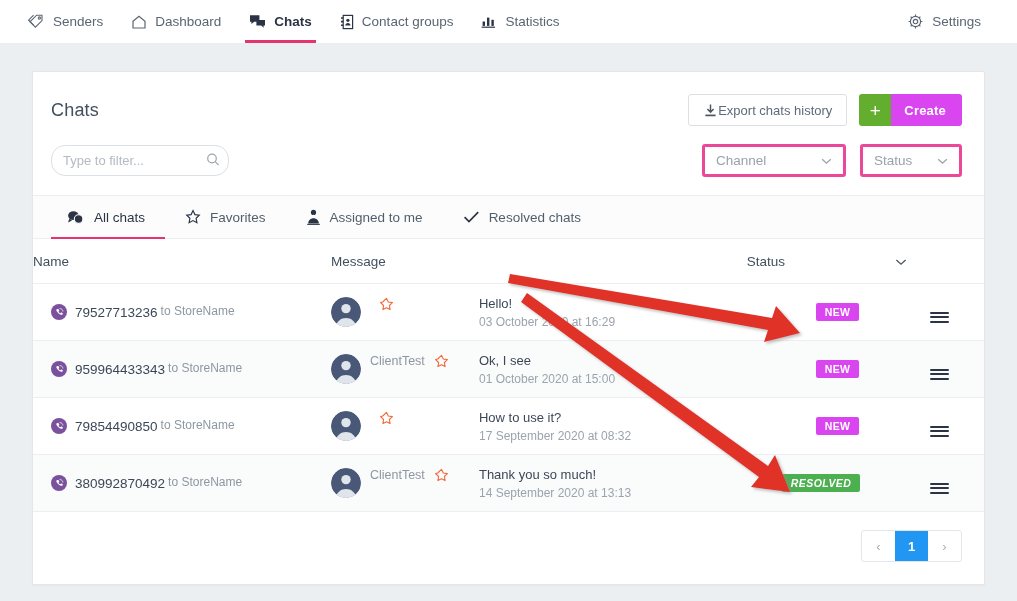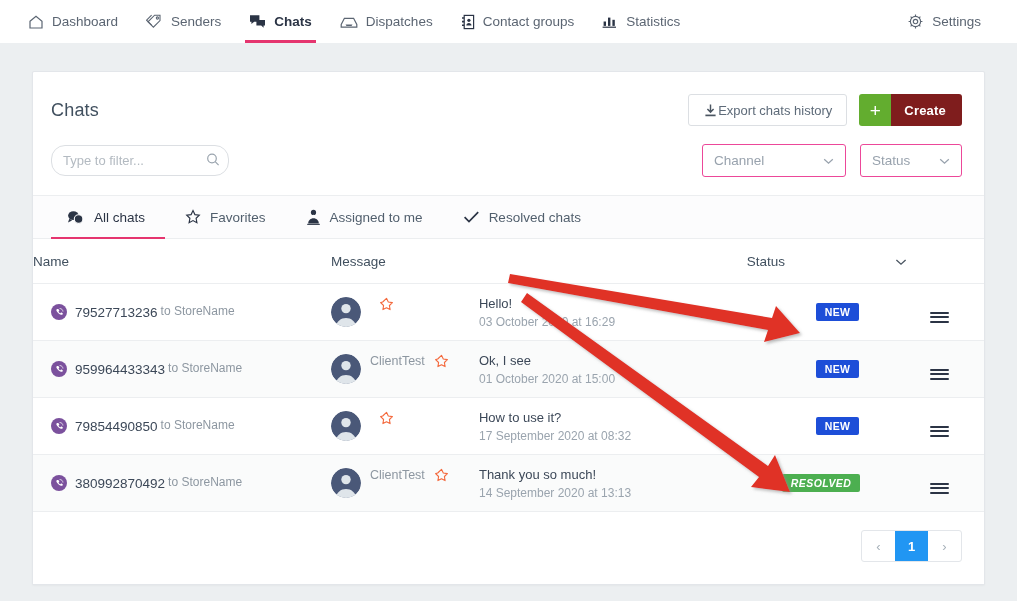--- a/index.html
+++ b/index.html
@@ -105,21 +105,21 @@
     width: 32px;
     background: #63ad2f;
     color: #fff;
     display: flex;
     align-items: center;
     justify-content: center;
     font-size: 19px;
     line-height: 1;
   }
   .btn-create .lbl {
-    background: #7f1d1d;
+    background: #d946ef;
     color: #fff;
     display: flex;
     align-items: center;
     padding: 0 16px 0 13px;
     font-weight: 600;
     letter-spacing: .2px;
   }
 
   
   .filter-row {
@@ -154,21 +154,21 @@
     margin-left: auto;
     display: flex;
     align-items: center;
     gap: 14px;
   }
   .select-box {
     display: flex;
     align-items: center;
     height: 33px;
     min-width: 100px;
-    border: 1px solid #ec4899;
+    border: 3px solid #ec4899;
     border-radius: 3px;
     background: #fff;
     padding: 0 11px;
     color: #98a2ad;
     font-size: 13.5px;
     cursor: pointer;
   }
   .select-box.wide { width: 144px; }
   .select-box.narrow { width: 102px; }
   .select-box .caret { margin-left: auto; color: #98a2ad; }
@@ -258,21 +258,21 @@
   .badge {
     display: inline-block;
     padding: 4px 9px 3px 9px;
     border-radius: 2px;
     font-size: 10.5px;
     font-weight: 700;
     letter-spacing: .4px;
     color: #fff;
     line-height: 1;
   }
-  .badge.new      { background: #1d4ed8; margin-left: 33px; }
+  .badge.new      { background: #d946ef; margin-left: 33px; }
   .badge.resolved { background: #4caf50; font-style: italic; }
 
   .actions-cell { text-align: center; }
   .burger { display: inline-flex; flex-direction: column; gap: 2.5px; cursor: pointer; }
   .burger span { display: block; width: 19px; height: 2px; background: #2b3445; border-radius: 1px; }
 
   
   .pager-row {
     display: flex;
     justify-content: flex-end;
@@ -304,60 +304,51 @@
     position: absolute;
     inset: 0;
     pointer-events: none;
   }
 </style>
 </head>
 <body>
 
 <div class="topnav">
   <div class="nav-group">
-
-    <div class="nav-item">
-      <span class="ico">
-        <svg width="16" height="16" viewBox="0 0 16 16" fill="none" stroke="#5b6572" stroke-width="1.2">
-          <path d="M2 7.2 8 2.2l6 5V14H2z"></path>
-        </svg>
-      </span>
-      <span class="nav-label">Dashboard</span>
-    </div>
 
     <div class="nav-item">
       <span class="ico">
         <svg width="17" height="17" viewBox="0 0 17 17" fill="none" stroke="#5b6572" stroke-width="1.1">
           <path d="M8.6 2.2H14v5.4l-6.6 6.6-5.4-5.4z"></path>
           <circle cx="11.4" cy="5" r="1.1"></circle>
           <path d="M5.6 2.2 0.6 7.2l5 5" stroke-width="1.1"></path>
         </svg>
       </span>
       <span class="nav-label">Senders</span>
     </div>
 
+    <div class="nav-item">
+      <span class="ico">
+        <svg width="16" height="16" viewBox="0 0 16 16" fill="none" stroke="#5b6572" stroke-width="1.2">
+          <path d="M2 7.2 8 2.2l6 5V14H2z"></path>
+        </svg>
+      </span>
+      <span class="nav-label">Dashboard</span>
+    </div>
+
     <div class="nav-item active">
       <span class="ico">
         <svg width="17" height="16" viewBox="0 0 17 16" fill="#2b3445">
           <path d="M1 1.3h9.4v6.4H5.2L2.4 10V7.7H1z"></path>
           <path d="M7.4 6.1H16v5.5h-1.4v2.2l-2.4-2.2H7.4z" fill="#2b3445"></path>
         </svg>
       </span>
       <span class="nav-label">Chats</span>
     </div>
 
-    <div class="nav-item">
-      <span class="ico">
-        <svg width="18" height="14" viewBox="0 0 18 14" fill="none" stroke="#5b6572" stroke-width="1.2">
-          <path d="M1.2 9.5 4.4 3.3h9.2l3.2 6.2v2.6H1.2z"></path>
-          <path d="M1.2 9.5h4.3l1 1.6h5l1-1.6h4.3" fill="#5b6572" stroke="none"></path>
-        </svg>
-      </span>
-      <span class="nav-label">Dispatches</span>
-    </div>
 
 
     <div class="nav-item">
       <span class="ico">
         <svg width="14" height="16" viewBox="0 0 14 16" fill="none" stroke="#2b3445" stroke-width="1.2">
           <rect x="3.2" y="1.4" width="9.4" height="13.2"></rect>
           <path d="M1 4h2.2M1 7.6h2.2M1 11.2h2.2" stroke-width="1.6"></path>
           <circle cx="7.9" cy="6.3" r="1.6" fill="#2b3445" stroke="none"></circle>
           <path d="M5.3 11.6c0-1.5 1.2-2.5 2.6-2.5s2.6 1 2.6 2.5z" fill="#2b3445" stroke="none"></path>
         </svg>

